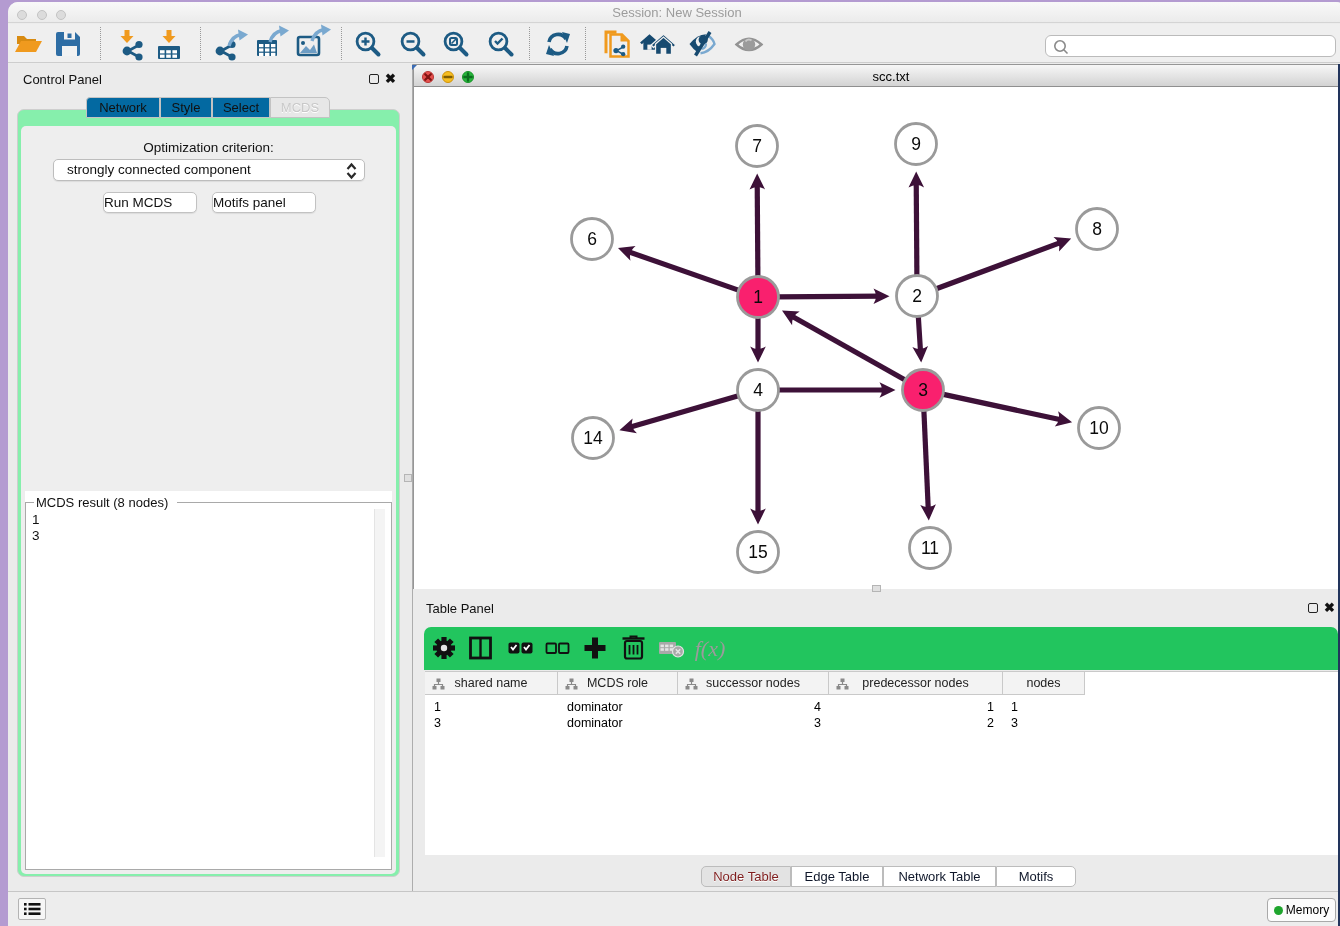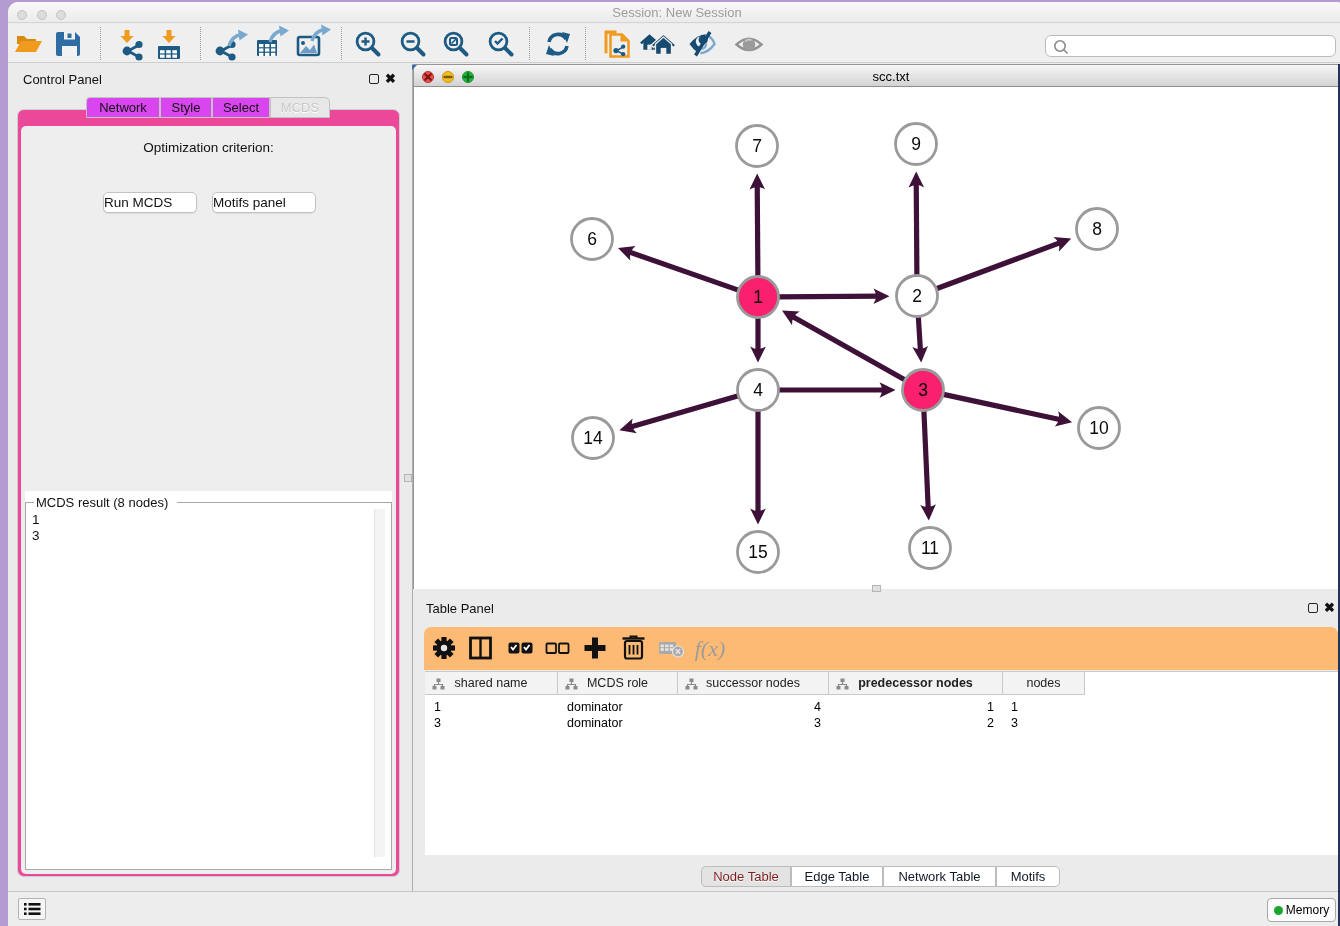--- a/index.html
+++ b/index.html
@@ -15,43 +15,43 @@
 #toolbar { position:absolute; left:0; top:22px; width:100%; height:39px; background:#efefef; border-bottom:1px solid #cdcdcd; }
 .tsep { position:absolute; top:3px; height:33px; width:0; border-left:1px dotted #999; }
 #searchbox { position:absolute; left:1037px; top:11px; width:291px; height:22px; background:#fff; border:1px solid #bbb; border-radius:6px; }
 
 #controlpanel { position:absolute; left:0; top:62px; width:404px; height:829px; background:#ebebeb; }
 #vsplit { position:absolute; left:404px; top:62px; width:1px; height:829px; background:#adadad; }
 .paneltitle { font-size:13px; color:#111; }
 .floatbtn { position:absolute; width:10px; height:10px; border:1.5px solid #222; border-radius:2px; background:transparent; }
 .closebtn { position:absolute; font-size:13px; font-weight:bold; color:#111; line-height:12px; }
 
-.tab { position:absolute; z-index:5; top:33px; height:21px; background:#d946ef; border:1px solid #c3c3c3; font-size:13px; color:#111; text-align:center; line-height:19px; }
-
-#cp-outer { position:absolute; left:9px; top:45px; width:383px; height:768px; background:#ec4899; border:1px solid #cecece; border-radius:7px;padding-left:44px; }
+.tab { position:absolute; z-index:5; top:33px; height:21px; background:#0369a1; border:1px solid #c3c3c3; font-size:13px; color:#111; text-align:center; line-height:19px; }
+
+#cp-outer { position:absolute; left:9px; top:45px; width:383px; height:768px; background:#86efac; border:1px solid #cecece; border-radius:7px;padding-left:44px; }
 #cp-inner { position:absolute; left:3px; top:16px; width:375px; height:748px; background:#eeeeee; border-radius:5px; }
 #optlabel { position:absolute; left:0; top:14px; width:100%; text-align:center; font-size:13.5px; color:#111; }
 #dropdown { position:absolute; left:32px; top:33px; width:312px; height:22px; background:#fff; border:1px solid #bdbdbd; border-radius:5px; font-size:13.5px; color:#111; line-height:20px; padding-left:13px; box-shadow:0 1px 1px rgba(0,0,0,0.08); }
 .btn { position:absolute; top:66px; height:21px; background:#fff; border:1px solid #c2c2c2; border-radius:5px; font-size:13.5px; color:#111; line-height:19px; box-shadow:0 1px 1px rgba(0,0,0,0.08); }
 
 #mcdsbox { position:absolute; left:4px; top:365px; width:367px; height:379px; background:#fff; }
 #mcdsbox .bl { position:absolute; background:#a9a9a9; }
 #mcdslegend { position:absolute; left:9px; top:4px; font-size:13px; color:#111; background:#fff; padding:0 2px; }
 #mcdsitems { position:absolute; left:7px; top:21px; font-size:13.5px; color:#111; line-height:16px; }
 #mcdssb { position:absolute; right:7px; top:18px; width:11px; height:348px; background:#f4f4f4; border-left:1px solid #e4e4e4; }
 
 #netwin { position:absolute; left:405px; top:62px; width:932px; height:527px; border:1px solid #969696; background:#fff; }
 #nettitle { position:absolute; left:0; top:0; width:100%; height:22px; background:linear-gradient(#f7f7f7,#d3d3d3); border-bottom:1px solid #8f8f8f;padding-left:12px; }
 #nettitle .t { position:absolute; width:100%; text-align:center; top:4px; font-size:13px; color:#000; }
 .itl { position:absolute; top:5.5px; width:12px; height:12px; border-radius:50%; }
 #graphwrap { position:absolute; left:0px; top:23px; width:930px; height:501px; background:#fff; }
 #hsplitstrip { position:absolute; left:405px; top:587px; width:933px; height:9px; background:#ebebeb; }
 
 #tablepanel { position:absolute; left:405px; top:596px; width:933px; height:296px; background:#ebebeb; }
-#tp-toolbar { position:absolute; left:11px; top:29px; width:914px; height:43px; background:#fdba74; border-radius:7px 7px 0 0; }
+#tp-toolbar { position:absolute; left:11px; top:29px; width:914px; height:43px; background:#22c55e; border-radius:7px 7px 0 0; }
 #tp-table { position:absolute; left:12px; top:73px; width:913px; height:184px; background:#fff; border-top:1px solid #c9c9c9; }
 .hcell { position:absolute; top:0; height:23px; background:#f3f3f3; border-right:1px solid #c9c9c9; border-bottom:1px solid #c9c9c9; font-size:12.5px; color:#222; text-align:center; line-height:22px; }
 .rcell { position:absolute; font-size:12.5px; color:#000; height:16px; line-height:16px; }
 
 #bottomtabs { position:absolute; left:288px; top:268px; height:21px; }
 .btab { position:absolute; top:0; height:21px; background:#fff; border:1px solid #bcbcbc; font-size:13px; color:#0f172a; text-align:center; line-height:19px; }
 
 #statusbar { position:absolute; left:0; top:889px; width:1338px; height:35px; background:#ededed; border-top:1px solid #c6c6c6; }
 #listbtn { position:absolute; left:10px; top:6px; width:28px; height:22px; background:#f6f6f6; border:1px solid #b3b3b3; border-radius:2px; }
 #membtn { position:absolute; left:1259px; top:6px; width:69px; height:24px; background:#fcfcfc; border:1px solid #a9a9a9; border-radius:4px; font-size:12px; color:#000; line-height:22px; text-align:center; }
@@ -227,20 +227,24 @@
     <div class="paneltitle" style="position:absolute;left:15px;top:8px;">Control Panel</div>
     <div class="floatbtn" style="left:361px;top:10px;"></div>
     <div class="closebtn" style="left:377px;top:9px;">✖</div>
     <div class="tab" style="left:78px;width:74px;border-radius:4px 0 0 0;">Network</div>
     <div class="tab" style="left:152px;width:52px;">Style</div>
     <div class="tab" style="left:204px;width:58px;">Select</div>
     <div class="tab" style="left:262px;width:60px;border-radius:0 5px 0 0;background:#e7e7e7;color:#c8c8c8;text-shadow:0 1px 0 #fff;">MCDS</div>
     <div id="cp-outer">
       <div id="cp-inner">
         <div id="optlabel">Optimization criterion:</div>
+        <div id="dropdown">strongly connected component<svg width="13" height="18" style="position:absolute;right:6px;top:2px;">
+              <path d="M2.5,7 L6.5,2.5 L10.5,7" fill="none" stroke="#2a2a2a" stroke-width="2.2"></path>
+              <path d="M2.5,11 L6.5,15.5 L10.5,11" fill="none" stroke="#2a2a2a" stroke-width="2.2"></path>
+            </svg></div>
         <div class="btn" style="left:82px;width:94px;">Run MCDS</div>
         <div class="btn" style="left:191px;width:104px;">Motifs panel</div>
         <div id="mcdsbox">
           <div class="bl" style="left:0;top:11px;width:10px;height:1px;"></div>
           <div class="bl" style="left:152px;top:11px;width:215px;height:1px;"></div>
           <div class="bl" style="left:0;top:11px;width:1px;height:368px;"></div>
           <div class="bl" style="right:0;top:11px;width:1px;height:368px;"></div>
           <div class="bl" style="left:0;bottom:0;width:367px;height:1px;"></div>
           <div id="mcdslegend">MCDS result (8 nodes)</div>
           <div id="mcdsitems">1<br>3</div>
@@ -400,21 +404,21 @@
             <path d="M6.5,4 v2.5 M2.5,8 v-1.5 h8 v1.5" stroke="#8a8a8a" stroke-width="1.2" fill="none"></path>
             <rect x="0.5" y="8" width="4" height="3.5" fill="#8a8a8a"></rect>
             <rect x="8.5" y="8" width="4" height="3.5" fill="#8a8a8a"></rect>
           </svg>MCDS role</div>
         <div class="hcell" style="left:253px;width:151px;"><svg width="13" height="12" style="position:absolute;left:7px;top:6px;">
             <rect x="4.5" y="0.5" width="4" height="3.5" fill="#8a8a8a"></rect>
             <path d="M6.5,4 v2.5 M2.5,8 v-1.5 h8 v1.5" stroke="#8a8a8a" stroke-width="1.2" fill="none"></path>
             <rect x="0.5" y="8" width="4" height="3.5" fill="#8a8a8a"></rect>
             <rect x="8.5" y="8" width="4" height="3.5" fill="#8a8a8a"></rect>
           </svg>successor nodes</div>
-        <div class="hcell" style="left:404px;width:174px;font-weight:bold;"><svg width="13" height="12" style="position:absolute;left:7px;top:6px;">
+        <div class="hcell" style="left:404px;width:174px;"><svg width="13" height="12" style="position:absolute;left:7px;top:6px;">
             <rect x="4.5" y="0.5" width="4" height="3.5" fill="#8a8a8a"></rect>
             <path d="M6.5,4 v2.5 M2.5,8 v-1.5 h8 v1.5" stroke="#8a8a8a" stroke-width="1.2" fill="none"></path>
             <rect x="0.5" y="8" width="4" height="3.5" fill="#8a8a8a"></rect>
             <rect x="8.5" y="8" width="4" height="3.5" fill="#8a8a8a"></rect>
           </svg>predecessor nodes</div>
         <div class="hcell" style="left:578px;width:82px;">nodes</div>
         <div class="rcell" style="left:9px;top:27px;">1</div>
         <div class="rcell" style="left:142px;top:27px;">dominator</div>
         <div class="rcell" style="left:253px;top:27px;width:143px;text-align:right;">4</div>
         <div class="rcell" style="left:404px;top:27px;width:165px;text-align:right;">1</div>
@@ -422,21 +426,21 @@
         <div class="rcell" style="left:9px;top:43px;">3</div>
         <div class="rcell" style="left:142px;top:43px;">dominator</div>
         <div class="rcell" style="left:253px;top:43px;width:143px;text-align:right;">3</div>
         <div class="rcell" style="left:404px;top:43px;width:165px;text-align:right;">2</div>
         <div class="rcell" style="left:586px;top:43px;">3</div>
     </div>
     <div id="bottomtabs">
       <div class="btab" style="left:0;width:90px;background:#e3e3e3;color:#7f1d1d;text-shadow:0 1px 0 #fff;border-radius:5px 0 0 5px;">Node Table</div>
       <div class="btab" style="left:90px;width:92px;">Edge Table</div>
       <div class="btab" style="left:182px;width:113px;">Network Table</div>
-      <div class="btab" style="left:295px;width:64px;border-radius:0 5px 5px 0;">Motifs</div>
+      <div class="btab" style="left:295px;width:80px;border-radius:0 5px 5px 0;">Motifs</div>
     </div>
   </div>
 
   <div id="statusbar">
     <div id="listbtn">
         <svg width="26" height="20" style="position:absolute;left:0px;top:0px;">
           <g>
             <rect x="5" y="4" width="2.6" height="2.6" fill="#111"></rect>
             <rect x="9.5" y="4" width="12" height="2.6" fill="#111"></rect>
           </g>

